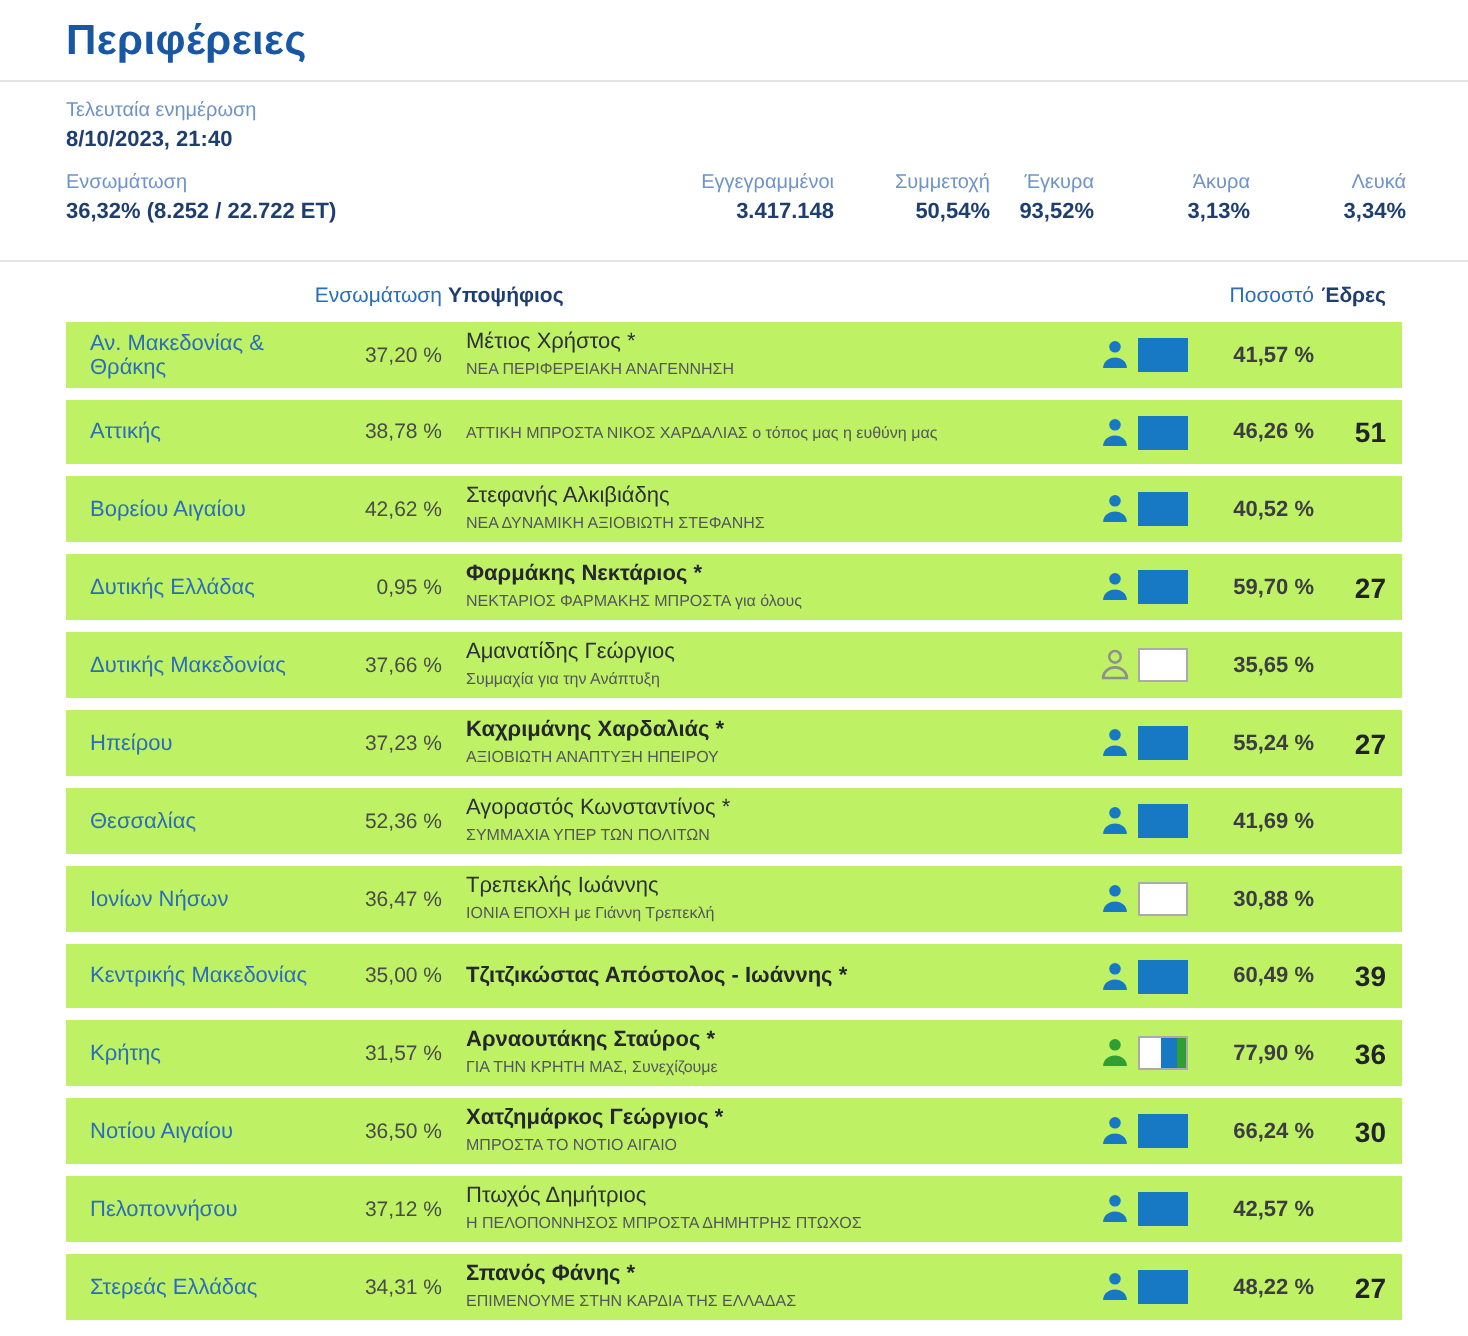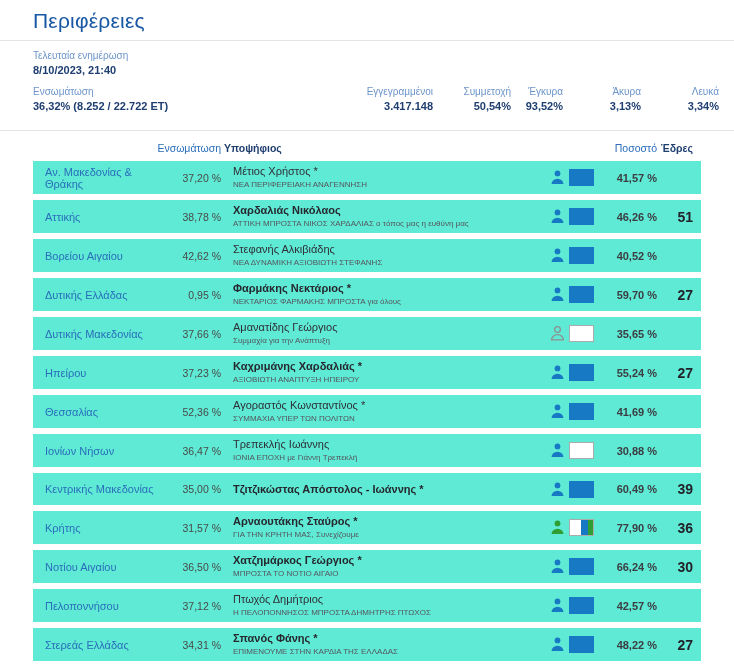--- a/index.html
+++ b/index.html
@@ -3,29 +3,29 @@
 <meta charset="utf-8">
 <style>
   * { margin:0; padding:0; box-sizing:border-box; }
   html,body { background:#fff; }
   body {
     width:734px; min-height:668px;
     font-family:"Liberation Sans","DejaVu Sans",sans-serif;
     color:#333;
   }
   .page-title {
-    font-size:21px; font-weight:normal; color:#1857a4;
+    font-size:21px; font-weight:bold; color:#1857a4;
     padding:9px 0 7px 33px; letter-spacing:.2px;
   }
   .rule { border:none; border-top:1px solid #e3e3e3; }
 
   
   .summary {
     display:flex; justify-content:space-between;
-    padding:8px 15px 9px 33px;
+    padding:8px 31px 9px 33px;
   }
   .stat-label { font-size:10px; color:#6d94c9; line-height:14px; }
   .stat-value { font-size:11px; font-weight:bold; color:#1f3e70; line-height:15px; }
   .summary-left .stat { margin-bottom:7px; }
   .summary-right { display:flex; align-items:flex-end; }
   .stat-row { display:flex; gap:26px; margin-bottom:7px; }
   .stat-cell { text-align:right; min-width:52px; }
 
   
   .table { padding:0 33px; }
@@ -38,21 +38,21 @@
   .th-dark { color:#1f3e70; font-weight:bold; }
   .th-spacer { width:56px; }
   .th-integration { width:120px; text-align:right; }
   .th-candidate { flex:1; margin-left:3px; }
   .th-support { width:48px; }
   .th-percent { width:60px; text-align:right; }
   .th-seats { width:36px; text-align:right; }
 
   .row {
     display:flex; align-items:center;
-    background:#5eead4;
+    background:#bef264;
     min-height:32px; margin-bottom:6px;
     padding:4px 8px 4px 12px;
   }
   .cell-region { width:126px; font-size:11px; }
   .cell-region a { color:#2a6ebb; text-decoration:none; cursor:pointer; }
   .cell-integration { width:50px; text-align:right; font-size:10.5px; color:#4a4a4a; }
   .cell-candidate { flex:1; margin-left:12px; overflow:hidden; }
   .cand-name { font-size:11px; color:#2f2f38; line-height:13px; }
   .cand-name.bold { font-weight:bold; color:#26262e; }
   .cand-party { font-size:8px; color:#55555e; line-height:11px; margin-top:1px; }
@@ -143,21 +143,20 @@
       <span class="box box-blue"></span>
     </span>
     <span class="cell-percent">41,57 %</span>
     <span class="cell-seats"></span>
   </div>
 
   <div class="row">
     <span class="cell-region"><a>Αττικής</a></span>
     <span class="cell-integration">38,78 %</span>
     <span class="cell-candidate">
-      <div class="cand-name bold">Χαρδαλιάς Νικόλαος</div>
       <div class="cand-party">ΑΤΤΙΚΗ ΜΠΡΟΣΤΑ ΝΙΚΟΣ ΧΑΡΔΑΛΙΑΣ ο τόπος μας η ευθύνη μας</div>
     </span>
     <span class="cell-support">
       <svg class="person person-blue" viewBox="0 0 20 20" width="17" height="17" aria-hidden="true">
         <circle cx="10" cy="5.2" r="3.4"></circle>
         <path d="M3 17.6 a7 6.2 0 0 1 14 0 z"></path>
       </svg>
       <span class="box box-blue"></span>
     </span>
     <span class="cell-percent">46,26 %</span>

